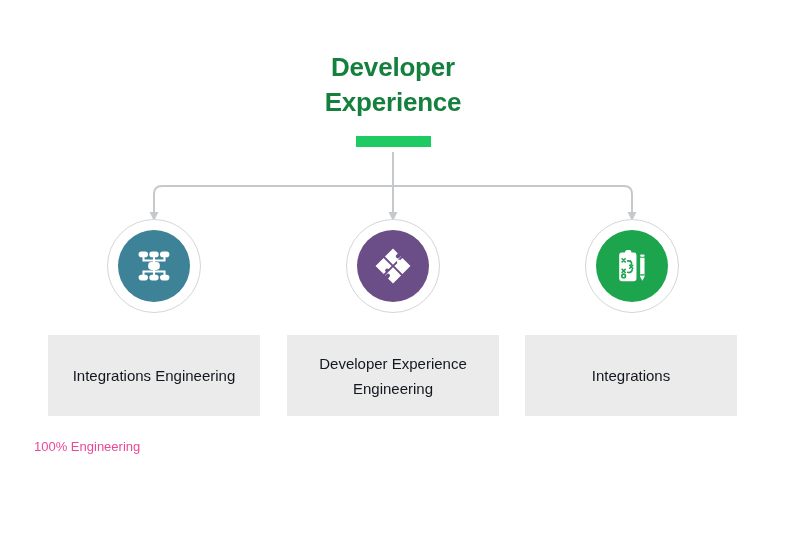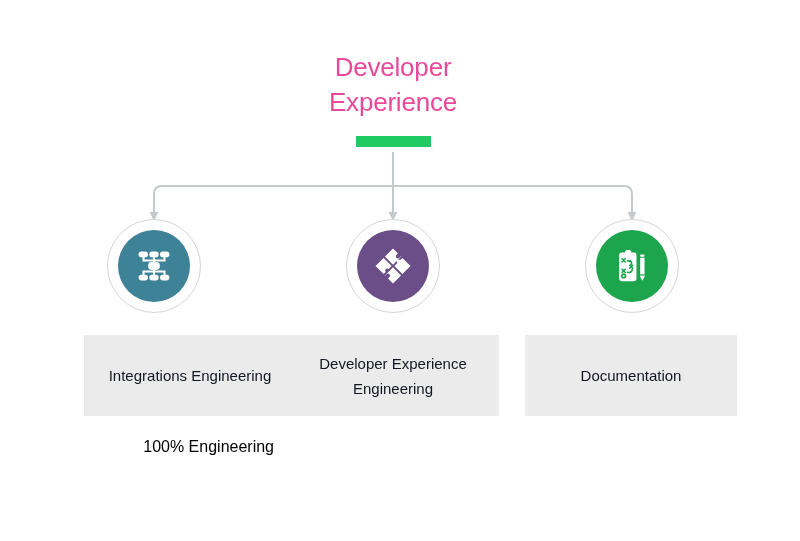--- a/index.html
+++ b/index.html
@@ -27,23 +27,23 @@
   
   .title-block {
     position: absolute;
     left: 243px;
     top: 50px;
     width: 300px;
     text-align: center;
   }
   .title-text {
     font-size: 26px;
-    font-weight: normal;
+    font-weight: bold;
     line-height: 35px;
-    color: #ec4899;
+    color: #15803d;
     letter-spacing: -0.2px;
     white-space: pre-line;
   }
   .title-rule {
     position: absolute;
     left: 356px;
     top: 136px;
     width: 75px;
     height: 11px;
     background: #1ECA62;
@@ -90,38 +90,38 @@
   .label-box {
     position: absolute;
     background: #ebebeb;
     display: flex;
     align-items: center;
     justify-content: center;
     text-align: center;
     box-sizing: border-box;
     padding: 6px 12px;
   }
-  .label-box-1 { left: 48px;  top: 335px; width: 212px; height: 81px; margin-left: 36px; }
+  .label-box-1 { left: 48px;  top: 335px; width: 212px; height: 81px; }
   .label-box-2 { left: 287px; top: 335px; width: 212px; height: 81px; }
   .label-box-3 { left: 525px; top: 335px; width: 212px; height: 81px; }
   .label-text {
     font-size: 15px;
     line-height: 25px;
     color: #13171f;
     white-space: pre-line;
   }
 
   
   .caption {
     position: absolute;
     width: 240px;
-    text-align: right;
-    font-size: 16px;
+    text-align: left;
+    font-size: 13px;
     line-height: 29px;
-    color: #000000;
+    color: #ec4899;
     white-space: pre-line;
   }
   .caption-1 { left: 34px;  top: 432px; }
   .caption-2 { left: 273px; top: 432px; }
   .caption-3 { left: 512px; top: 432px; }
 </style>
 </head>
 <body>
 
 <div id="diagram">
@@ -218,18 +218,18 @@
   </div>
 
   <div class="label-box label-box-1">
     <span class="label-text">Integrations Engineering</span>
   </div>
   <div class="label-box label-box-2">
     <span class="label-text">Developer Experience
 Engineering</span>
   </div>
   <div class="label-box label-box-3">
-    <span class="label-text">Documentation</span>
+    <span class="label-text">Integrations</span>
   </div>
 
   <div class="caption caption-1">100% Engineering</div>
 
 </div>
 
 </body></html>

